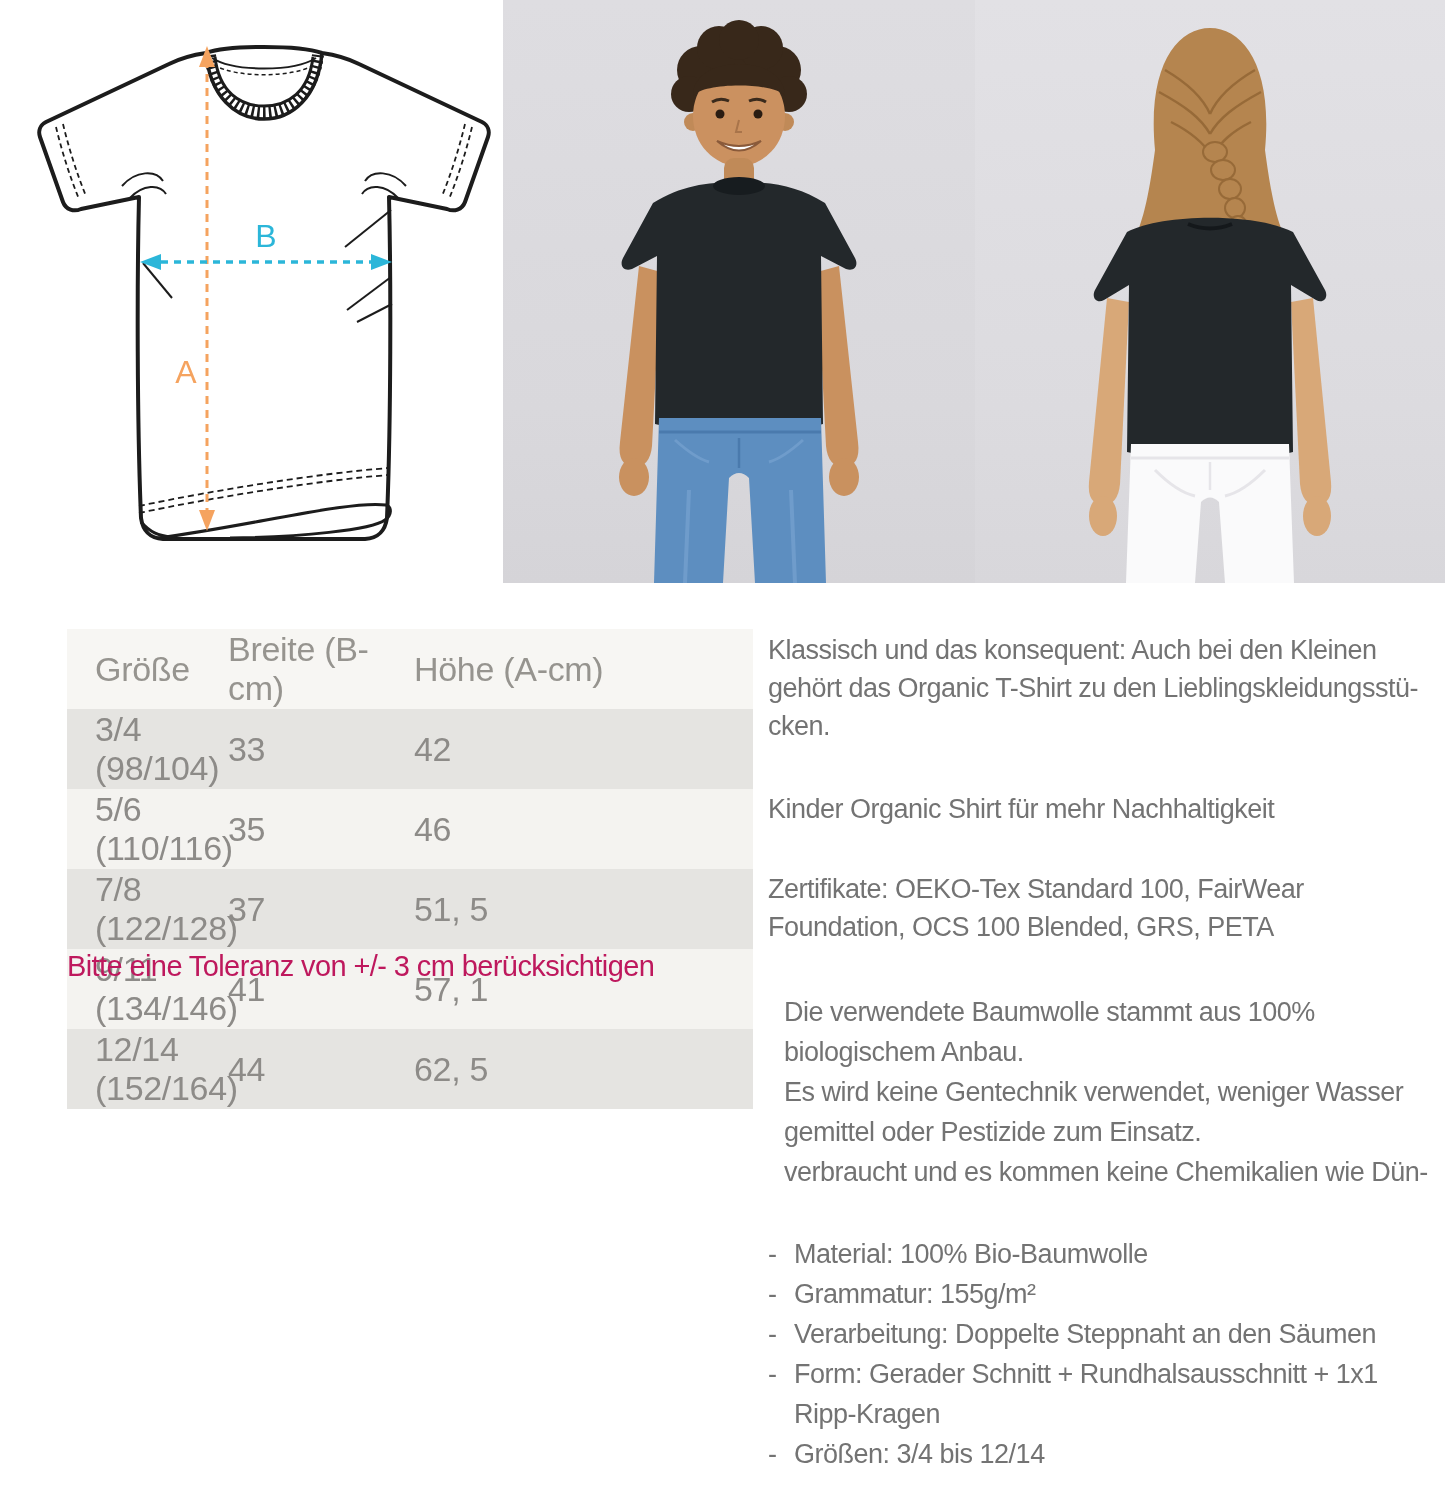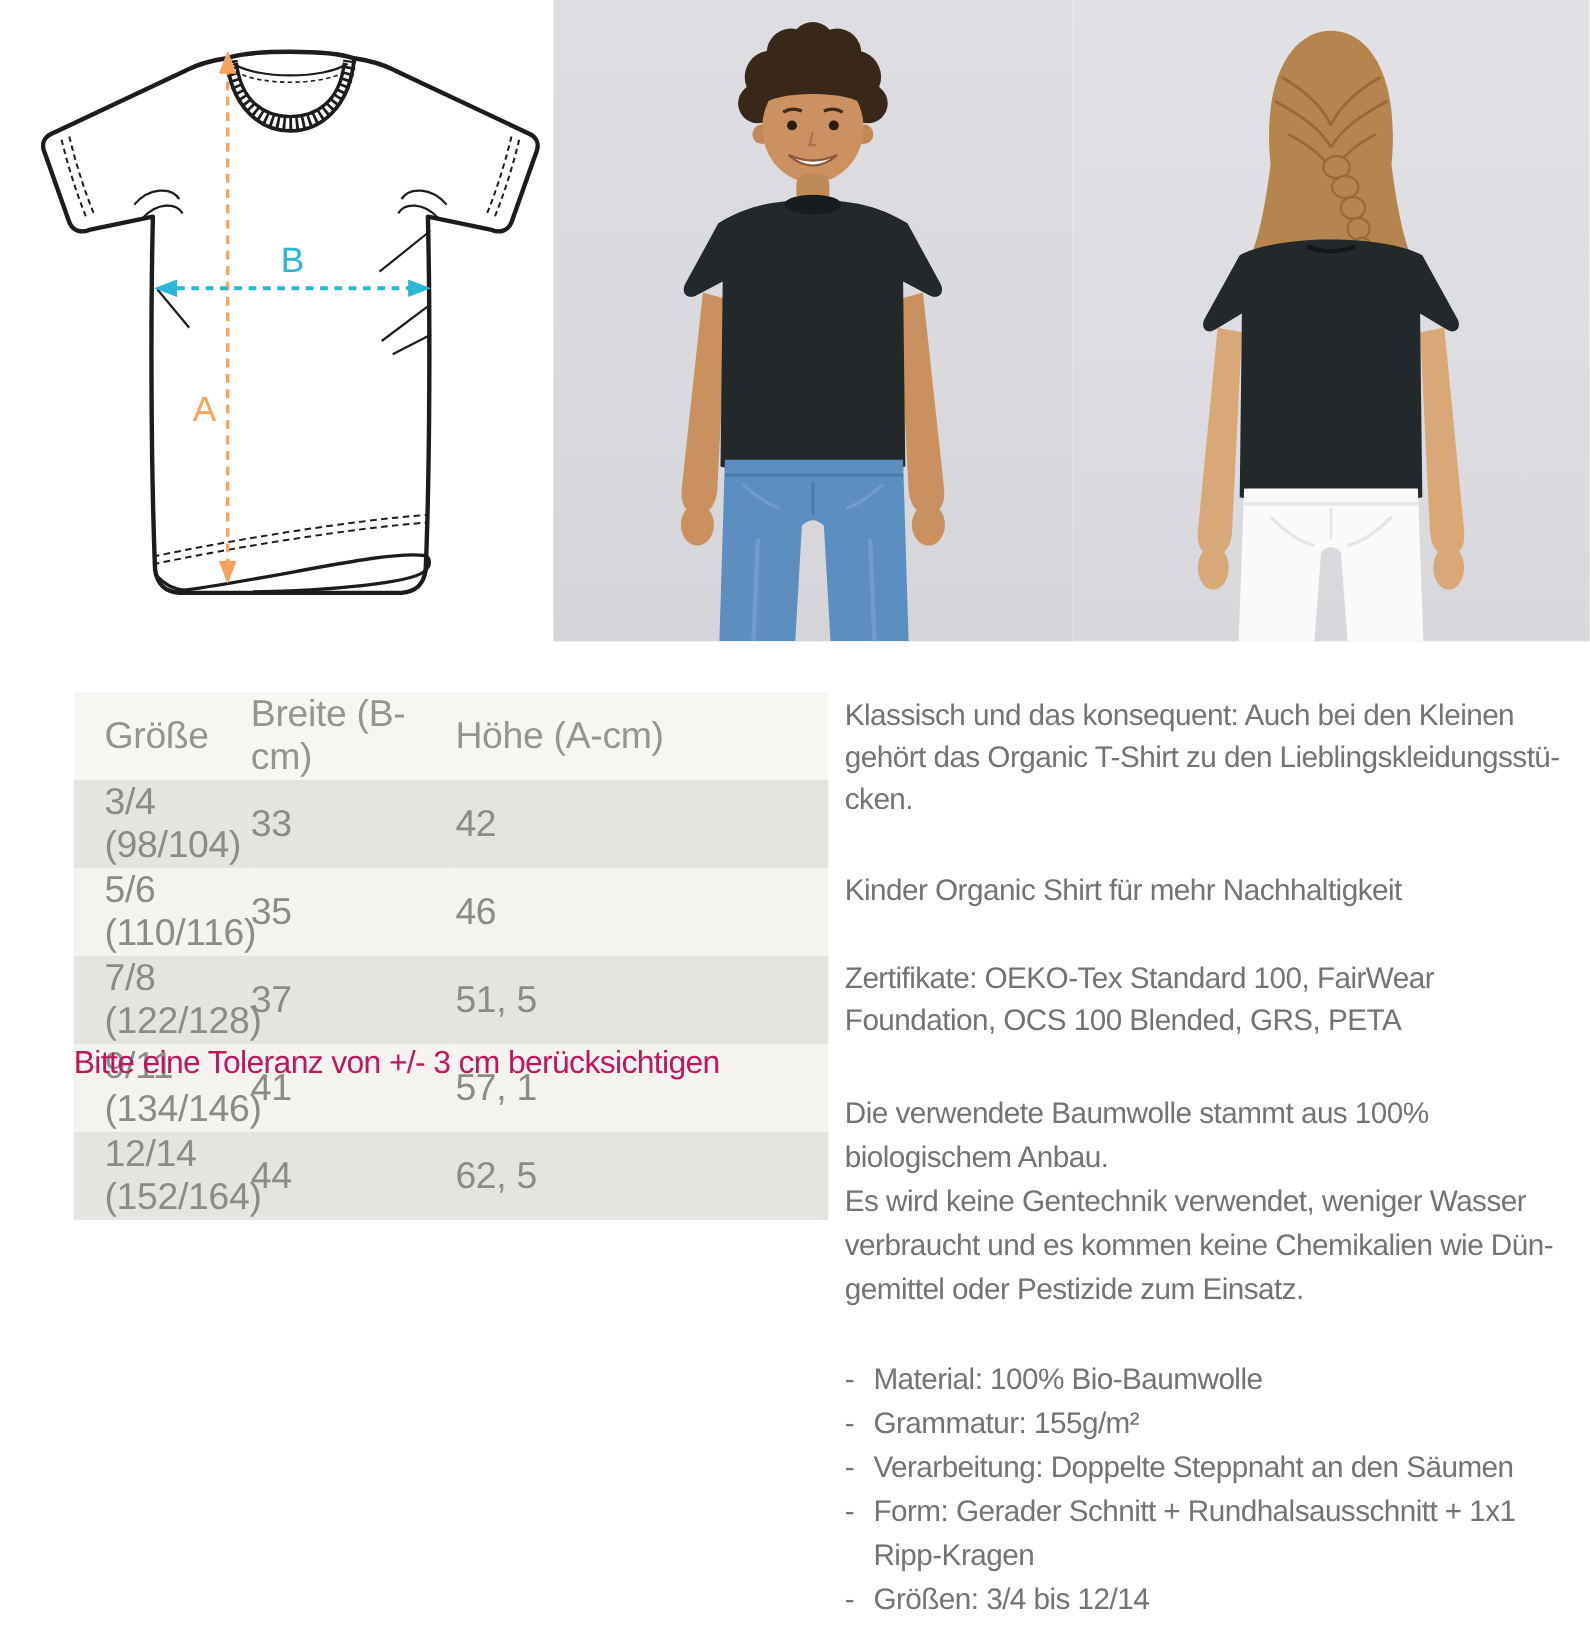--- a/index.html
+++ b/index.html
@@ -35,21 +35,21 @@
   }
   
   .desc{
     position:absolute;left:768px;top:631px;width:677px;
     font-size:27px;color:#737373;letter-spacing:-0.5px;
   }
   .desc .line{line-height:38px;white-space:nowrap;}
   .para-gap-1{margin-top:45px;}
   .para-gap-2{margin-top:42px;}
   .para-gap-3{margin-top:46px;}
-  .para-wide .line{line-height:40px;}
+  .para-wide .line{line-height:40px;margin-left:16px;}
   .bullets{margin-top:42px;}
   .bullet-row{display:flex;}
   .bullet-row .dash{width:26px;line-height:40px;flex:0 0 26px;}
   .bullet-row .line{line-height:40px;}
 </style>
 </head>
 <body>
 
 <div class="diagram-wrap">
   <svg width="503" height="585" viewBox="0 0 503 585">
@@ -258,22 +258,22 @@
     <div class="line">Kinder Organic Shirt für mehr Nachhaltigkeit</div>
   </div>
   <div class="para para-gap-2">
     <div class="line">Zertifikate: OEKO-Tex Standard 100, FairWear</div>
     <div class="line">Foundation, OCS 100 Blended, GRS, PETA</div>
   </div>
   <div class="para para-gap-3 para-wide">
     <div class="line">Die verwendete Baumwolle stammt aus 100%</div>
     <div class="line">biologischem Anbau.</div>
     <div class="line">Es wird keine Gentechnik verwendet, weniger Wasser</div>
+    <div class="line">gemittel oder Pestizide zum Einsatz.</div>
     <div class="line">verbraucht und es kommen keine Chemikalien wie Dün-</div>
-    <div class="line">gemittel oder Pestizide zum Einsatz.</div>
   </div>
   <div class="bullets">
     <div class="bullet-row">
       <span class="dash">-</span>
       <div>
           <div class="line">Material: 100% Bio-Baumwolle</div>
         </div>
     </div>
     <div class="bullet-row">
       <span class="dash">-</span>

